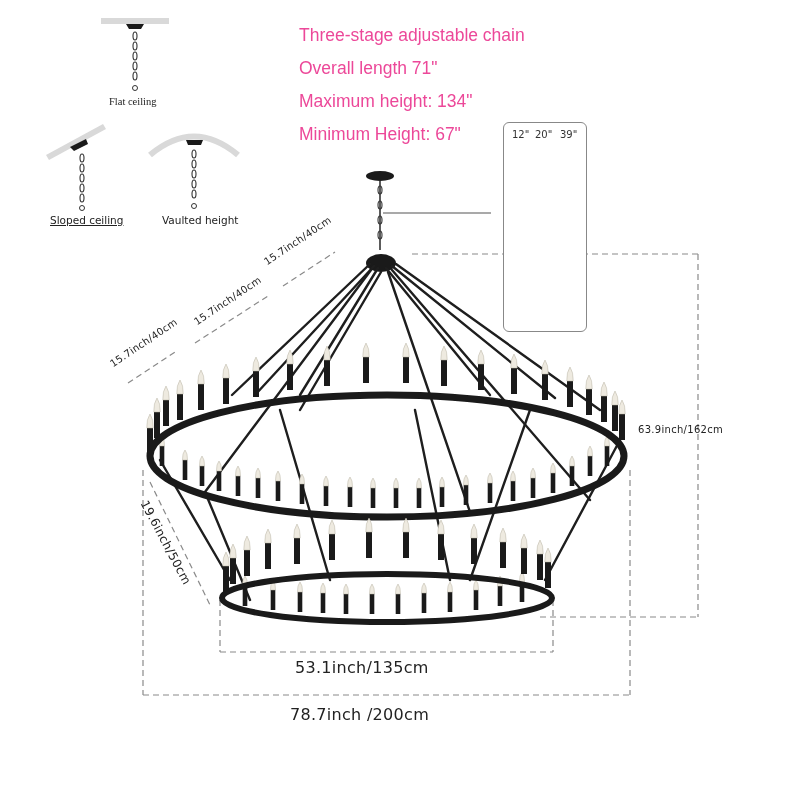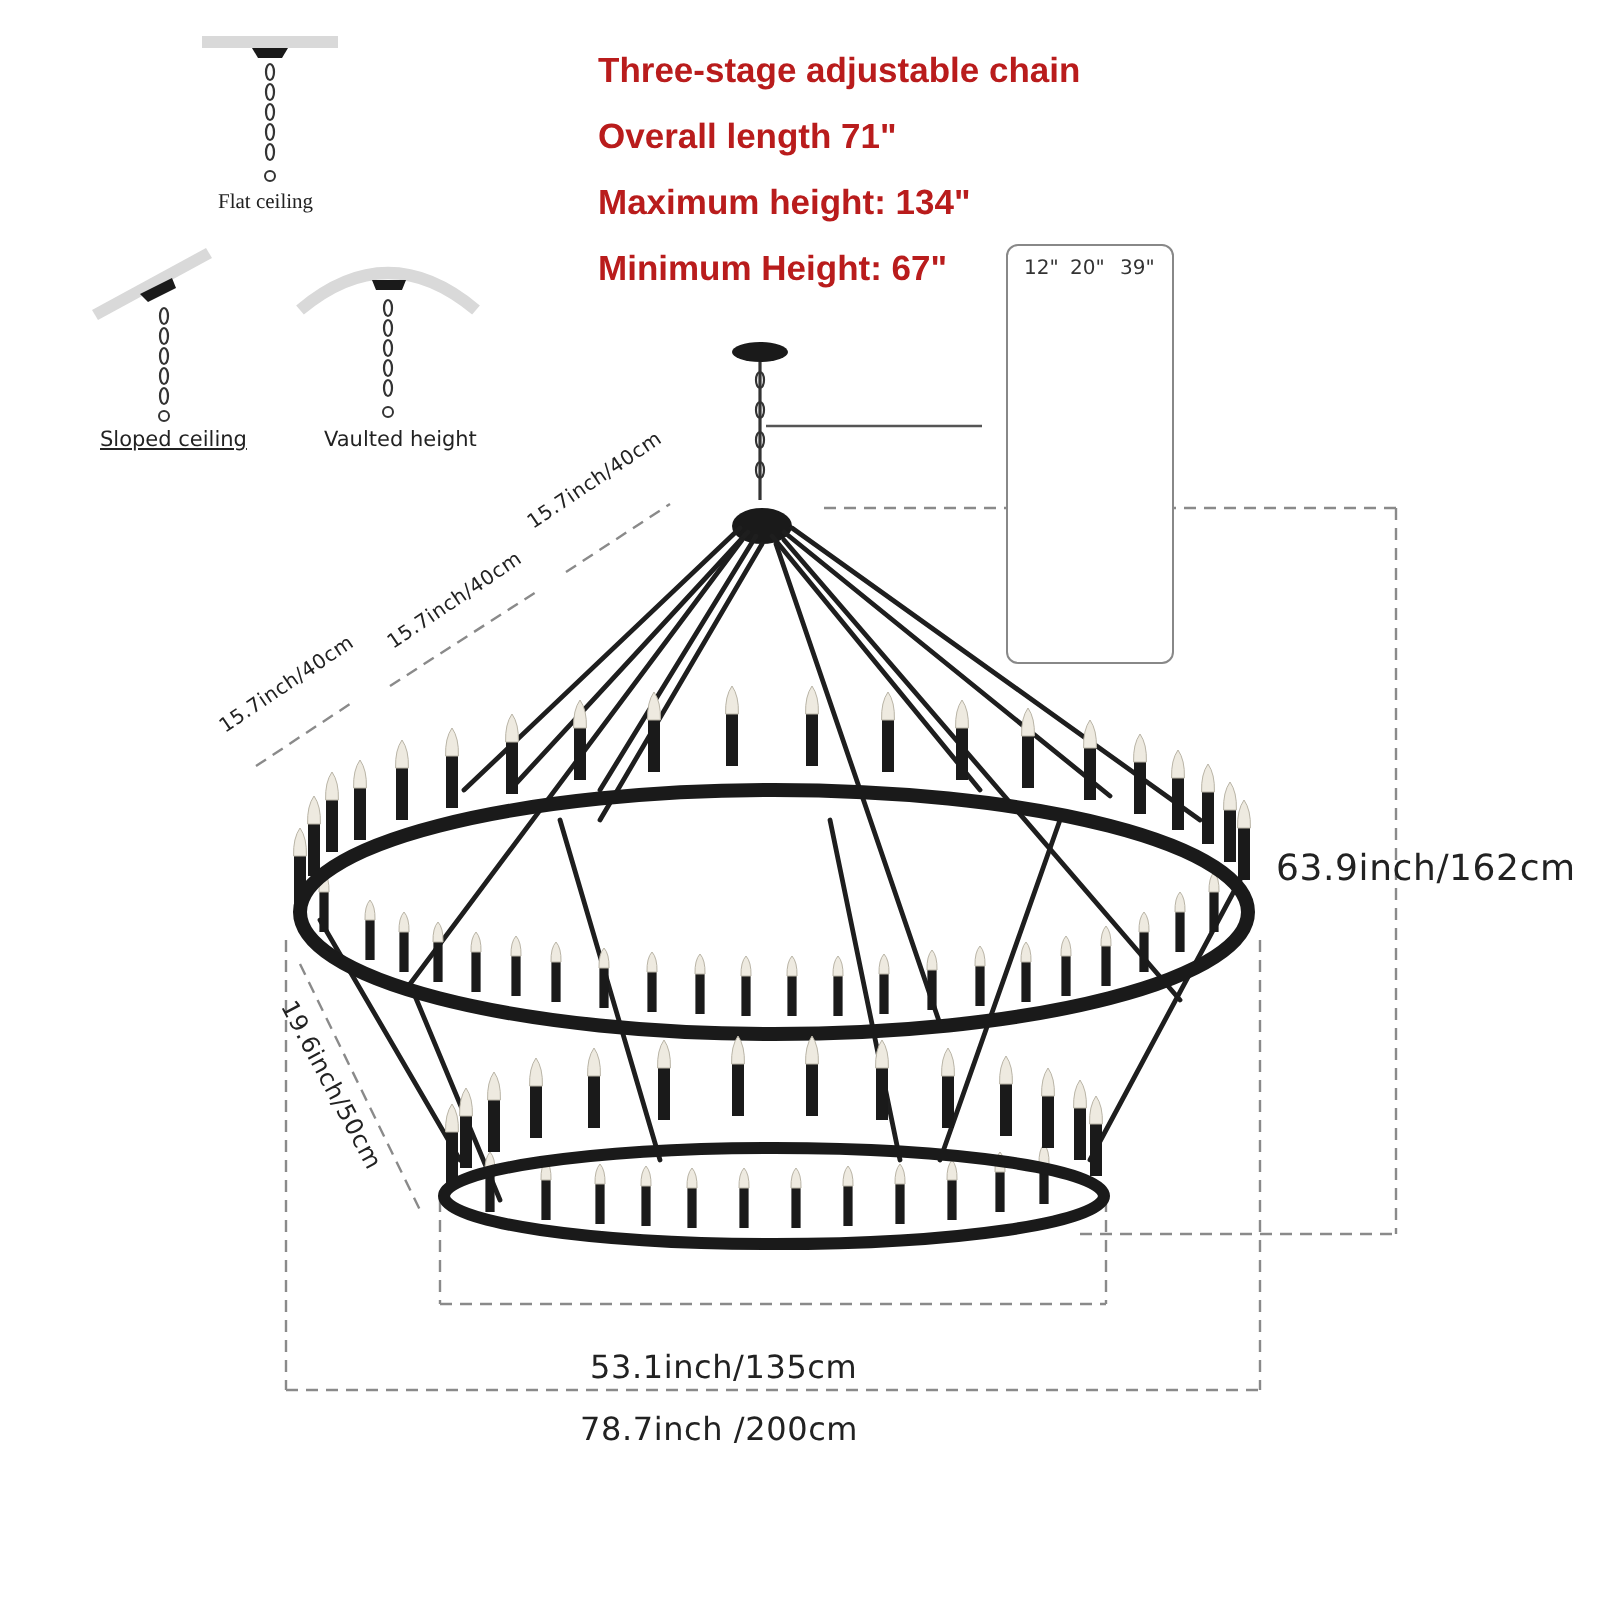--- a/index.html
+++ b/index.html
@@ -1,17 +1,17 @@
 <!DOCTYPE html>
 <html><head>
   <meta charset="utf-8">
   <style>
     html, body { margin: 0; padding: 0; background: #ffffff; }
     body { width: 800px; height: 800px; position: relative; overflow: hidden; font-family: "Liberation Sans", sans-serif; color: #111; }
-    .spec-line { position: absolute; left: 299px; font-family: "Liberation Sans", sans-serif; font-weight: bold; font-size: 17.5px; color: #b91c1c; white-space: nowrap; }
+    .spec-line { position: absolute; left: 299px; font-family: "Liberation Sans", sans-serif; font-weight: normal; font-size: 17.5px; color: #ec4899; white-space: nowrap; }
     .ceil-label { position: absolute; font-family: "DejaVu Sans", sans-serif; font-size: 10.5px; color: #222; white-space: nowrap; }
     .dim { position: absolute; font-family: "DejaVu Sans", sans-serif; color: #222; white-space: nowrap; letter-spacing: 0.3px; }
     .chain-box { position: absolute; left: 503px; top: 122px; width: 82px; height: 208px; border: 1px solid #888; border-radius: 6px; background: #fff; }
     .chain-lbl { position: absolute; top: 6px; font-family: "DejaVu Sans", sans-serif; font-size: 10px; color: #333; }
     svg { position: absolute; left: 0; top: 0; }
   </style>
 </head>
 <body>
 
 <svg width="800" height="800" viewBox="0 0 800 800">
@@ -300,15 +300,15 @@
 <div class="chain-box">
   <span class="chain-lbl" style="left:8px;">12"</span>
   <span class="chain-lbl" style="left:31px;">20"</span>
   <span class="chain-lbl" style="left:56px;">39"</span>
 </div>
 
 <div class="dim" style="left:108px; top:360px; font-size:10px; transform:rotate(-34deg); transform-origin:left top;">15.7inch/40cm</div>
 <div class="dim" style="left:192px; top:318px; font-size:10px; transform:rotate(-34deg); transform-origin:left top;">15.7inch/40cm</div>
 <div class="dim" style="left:262px; top:258px; font-size:10px; transform:rotate(-34deg); transform-origin:left top;">15.7inch/40cm</div>
 <div class="dim" style="left:150px; top:498px; font-size:12px; transform:rotate(62deg); transform-origin:left top;">19.6inch/50cm</div>
-<div class="dim" style="left:638px; top:424px; font-size:18px;">63.9inch/162cm</div>
-<div class="dim" style="left:295px; top:658px; font-size:16px;margin-top:16px;">53.1inch/135cm</div>
+<div class="dim" style="left:638px; top:424px; font-size:10px;">63.9inch/162cm</div>
+<div class="dim" style="left:295px; top:658px; font-size:16px;">53.1inch/135cm</div>
 <div class="dim" style="left:290px; top:705px; font-size:16px;">78.7inch /200cm</div>
 
 </body></html>

